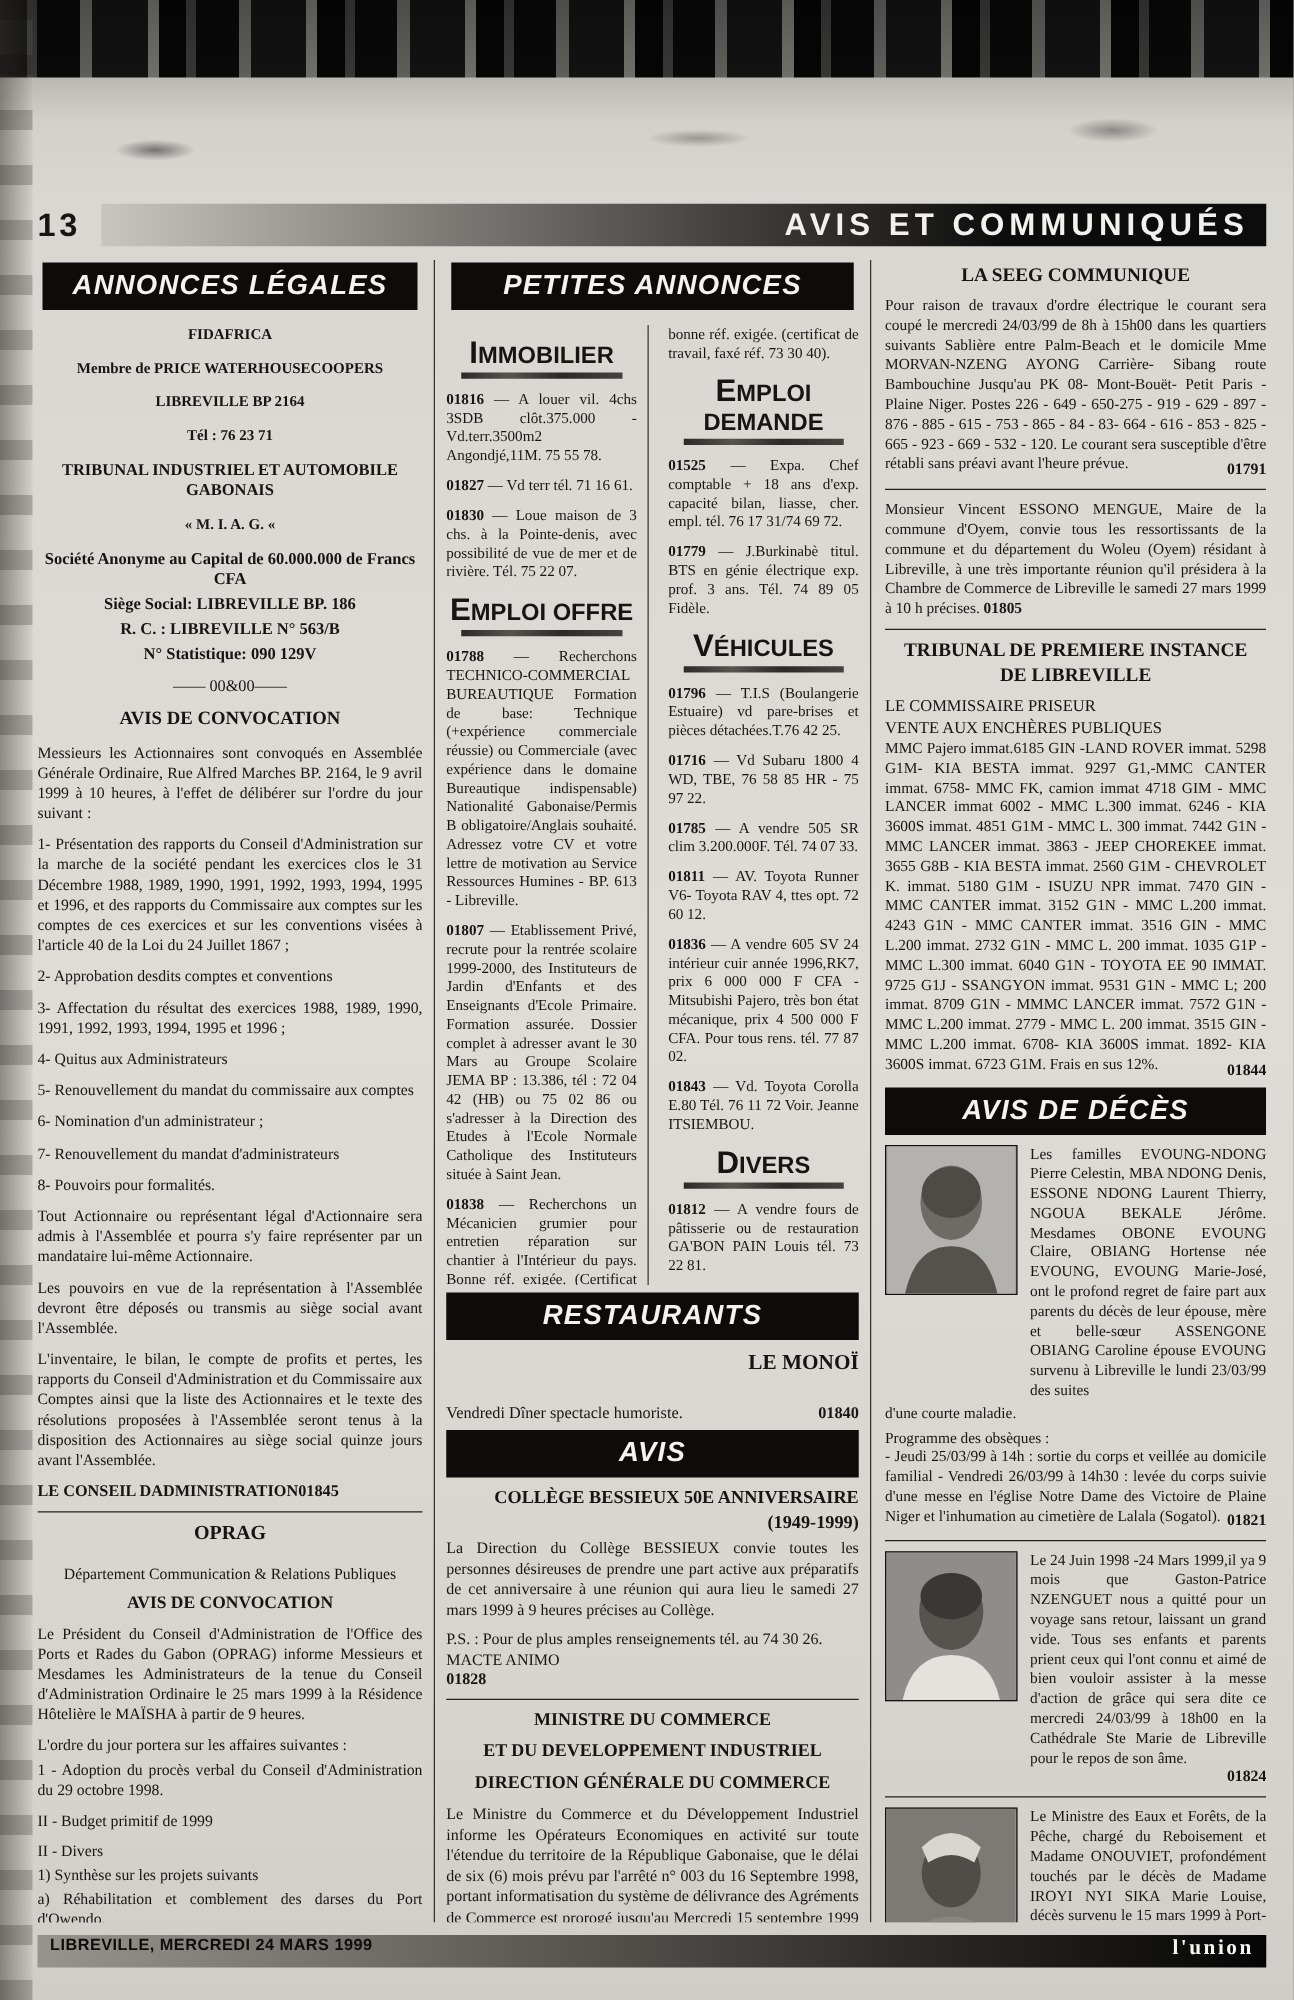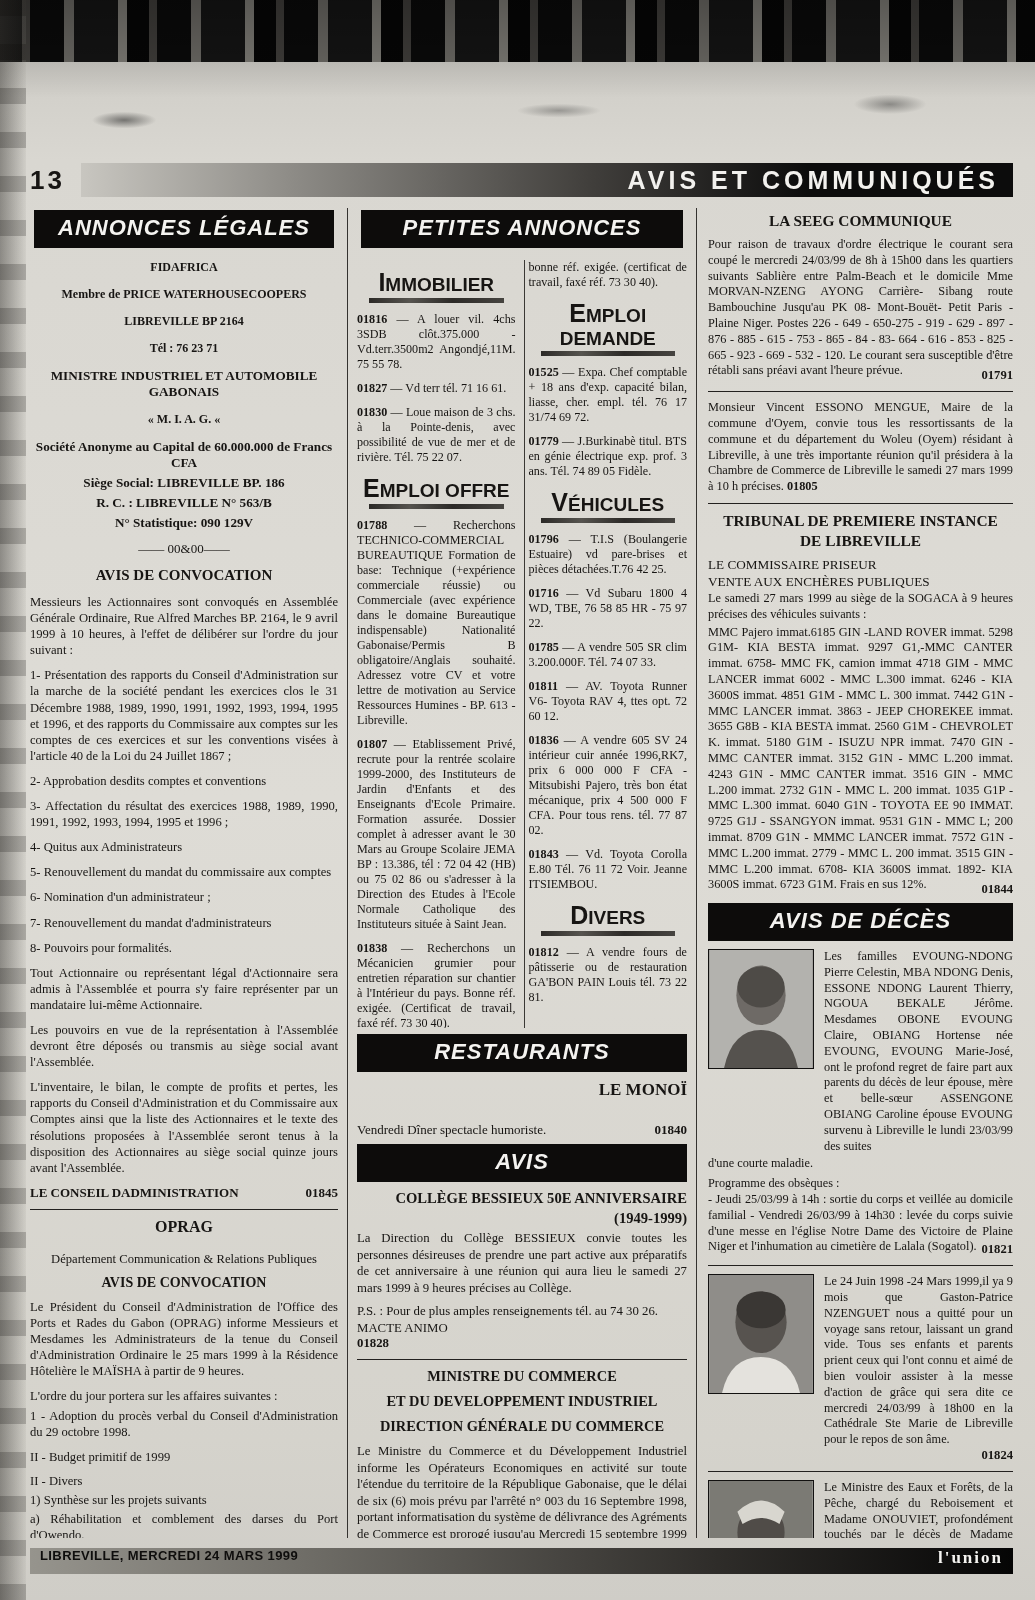--- a/index.html
+++ b/index.html
@@ -29,28 +29,28 @@
   .col-mid{width:330px;border-left:1.5px solid #34322f;border-right:1.5px solid #34322f;padding:0 9px;}
   .col-right{flex:1;padding-left:11px;}
   .banner{background:#0d0c0b;color:#f4f3f0;font-family:"Liberation Sans", sans-serif;font-weight:700;font-style:italic;
     text-align:center;font-size:22px;letter-spacing:1px;padding:5px 0 7px;margin:2px 4px 12px;}
   .banner.tight{margin:6px 0 8px;}
   .lc-line{text-align:center;font-weight:700;font-size:12px;margin-bottom:12px;}
   .lc-small{text-align:center;font-weight:700;font-size:13.2px;margin-bottom:4px;}
   .lc-div{text-align:center;font-size:13px;margin:10px 0;}
   .lc-title{text-align:center;font-weight:700;font-size:15px;margin:10px 0;}
   .legal-body{font-size:12.6px;line-height:16.1px;text-align:justify;margin:0 0 9px;}
-  .sig-row{display:flex;justify-content:space-between;font-weight:700;font-size:13px;margin-top:4px;}
+  .sig-row{display:flex;justify-content:flex-start;font-weight:700;font-size:13px;margin-top:4px;}
   hr.sep{border:none;border-top:1.3px solid #23211f;margin:8px 0;}
   .subhead{font-family:"Liberation Sans", sans-serif;font-weight:700;font-size:19px;text-align:center;margin:8px 2px 1px;}
   .subhead::first-letter{font-size:25px;}
   .subhead-bar{height:5px;background:linear-gradient(90deg,#2c2a27,#56544f 30%,#2c2a27 62%,#464440);margin:0 12px 9px;}
   .subcols{display:flex;height:768px;overflow:hidden;}
   .subcol{width:50%;overflow:hidden;}
-  .subcol+.subcol{border-left:1px solid #3a3834;padding-left:4px;}
+  .subcol+.subcol{border-left:1px solid #3a3834;padding-left:16px;}
   .subcol:first-child{padding-right:8px;}
   .ad{font-size:12.1px;line-height:15px;text-align:justify;margin:0 0 9px;}
   .adref{font-weight:700;}
   .mid-body{font-size:12.8px;line-height:16.5px;text-align:justify;margin:0 0 8px;}
   .mono-venue{text-align:right;font-weight:700;font-size:17px;margin:2px 0 22px;}
   .mono-row{display:flex;justify-content:space-between;font-size:13px;margin-bottom:6px;}
   .mid-title{text-align:right;font-weight:700;font-size:14.6px;margin:6px 0 3px;}
   .min-h{text-align:center;font-weight:700;font-size:14.4px;margin:8px 0;}
   .ps-row{display:flex;justify-content:space-between;font-size:12.8px;margin:2px 0 4px;flex-direction:column;}
   .ref{font-weight:700;}
@@ -83,21 +83,21 @@
 
   <div class="columns">
 
     <div class="col col-left">
       <div class="banner">ANNONCES LÉGALES</div>
       <div>
         <div class="lc-line">FIDAFRICA</div>
         <div class="lc-line">Membre de PRICE WATERHOUSECOOPERS</div>
         <div class="lc-line">LIBREVILLE BP 2164</div>
         <div class="lc-line">Tél : 76 23 71</div>
-        <div class="lc-small" style="margin-bottom:12px">MINISTRE INDUSTRIEL ET AUTOMOBILE GABONAIS</div>
+        <div class="lc-small" style="margin-bottom:12px">TRIBUNAL INDUSTRIEL ET AUTOMOBILE GABONAIS</div>
         <div class="lc-line">« M. I. A. G. «</div>
         <div class="lc-small">Société Anonyme au Capital de 60.000.000 de Francs CFA</div>
         <div class="lc-small">Siège Social: LIBREVILLE BP. 186</div>
         <div class="lc-small">R. C. : LIBREVILLE N° 563/B</div>
         <div class="lc-small">N° Statistique: 090 129V</div>
         <div class="lc-div">—— 00&amp;00——</div>
       </div>
       <div class="lc-title">AVIS DE CONVOCATION</div>
       <p class="legal-body">Messieurs les Actionnaires sont convoqués en Assemblée Générale Ordinaire, Rue Alfred Marches BP. 2164, le 9 avril 1999 à 10 heures, à l'effet de délibérer sur l'ordre du jour suivant :</p>
       <p class="legal-body">1- Présentation des rapports du Conseil d'Administration sur la marche de la société pendant les exercices clos le 31 Décembre 1988, 1989, 1990, 1991, 1992, 1993, 1994, 1995 et 1996, et des rapports du Commissaire aux comptes sur les comptes de ces exercices et sur les conventions visées à l'article 40 de la Loi du 24 Juillet 1867 ;</p>
@@ -193,21 +193,20 @@
       <div class="rc-title">LA SEEG COMMUNIQUE</div>
       <p class="rc-body">Pour raison de travaux d'ordre électrique le courant sera coupé le mercredi 24/03/99 de 8h à 15h00 dans les quartiers suivants Sablière entre Palm-Beach et le domicile Mme MORVAN-NZENG AYONG Carrière- Sibang route Bambouchine Jusqu'au PK 08- Mont-Bouët- Petit Paris - Plaine Niger. Postes 226 - 649 - 650-275 - 919 - 629 - 897 - 876 - 885 - 615 - 753 - 865 - 84 - 83- 664 - 616 - 853 - 825 - 665 - 923 - 669 - 532 - 120. Le courant sera susceptible d'être rétabli sans préavi avant l'heure prévue.</p>
       <div class="ref-right ref-pull">01791</div>
       <hr class="sep">
       <p class="rc-body"><span>Monsieur Vincent ESSONO MENGUE, Maire de la commune d'Oyem, convie tous les ressortissants de la commune et du département du Woleu (Oyem) résidant à Libreville, à une très importante réunion qu'il présidera à la Chambre de Commerce de Libreville le samedi 27 mars 1999 à 10 h précises.</span> <b class="ref">01805</b></p>
       <hr class="sep">
       <div class="rc-title" style="margin-bottom:2px">TRIBUNAL DE PREMIERE INSTANCE</div>
       <div class="rc-title" style="margin-top:2px">DE LIBREVILLE</div>
       <div class="rc-line">LE COMMISSAIRE PRISEUR</div>
       <div class="rc-line">VENTE AUX ENCHÈRES PUBLIQUES</div>
-      <p class="rc-body" style="margin-bottom:2px">Le samedi 27 mars 1999 au siège de la SOGACA à 9 heures précises des véhicules suivants :</p>
       <p class="rc-body">MMC Pajero immat.6185 GIN -LAND ROVER immat. 5298 G1M- KIA BESTA immat. 9297 G1,-MMC CANTER immat. 6758- MMC FK, camion immat 4718 GIM - MMC LANCER immat 6002 - MMC L.300 immat. 6246 - KIA 3600S immat. 4851 G1M - MMC L. 300 immat. 7442 G1N - MMC LANCER immat. 3863 - JEEP CHOREKEE immat. 3655 G8B - KIA BESTA immat. 2560 G1M - CHEVROLET K. immat. 5180 G1M - ISUZU NPR immat. 7470 GIN - MMC CANTER immat. 3152 G1N - MMC L.200 immat. 4243 G1N - MMC CANTER immat. 3516 GIN - MMC L.200 immat. 2732 G1N - MMC L. 200 immat. 1035 G1P - MMC L.300 immat. 6040 G1N - TOYOTA EE 90 IMMAT. 9725 G1J - SSANGYON immat. 9531 G1N - MMC L; 200 immat. 8709 G1N - MMMC LANCER immat. 7572 G1N - MMC L.200 immat. 2779 - MMC L. 200 immat. 3515 GIN - MMC L.200 immat. 6708- KIA 3600S immat. 1892- KIA 3600S immat. 6723 G1M. Frais en sus 12%.</p>
       <div class="ref-right ref-pull">01844</div>
       <div class="banner tight">AVIS DE DÉCÈS</div>
 
       <div class="obit">
         <div class="photo">
           <svg viewBox="0 0 100 115">
               <rect width="100" height="115" fill="#b3b2ae"></rect>
               <rect width="100" height="115" fill="url(#g1)"></rect>
               <ellipse cx="50" cy="44" rx="24" ry="29" fill="#6e6a66"></ellipse>

